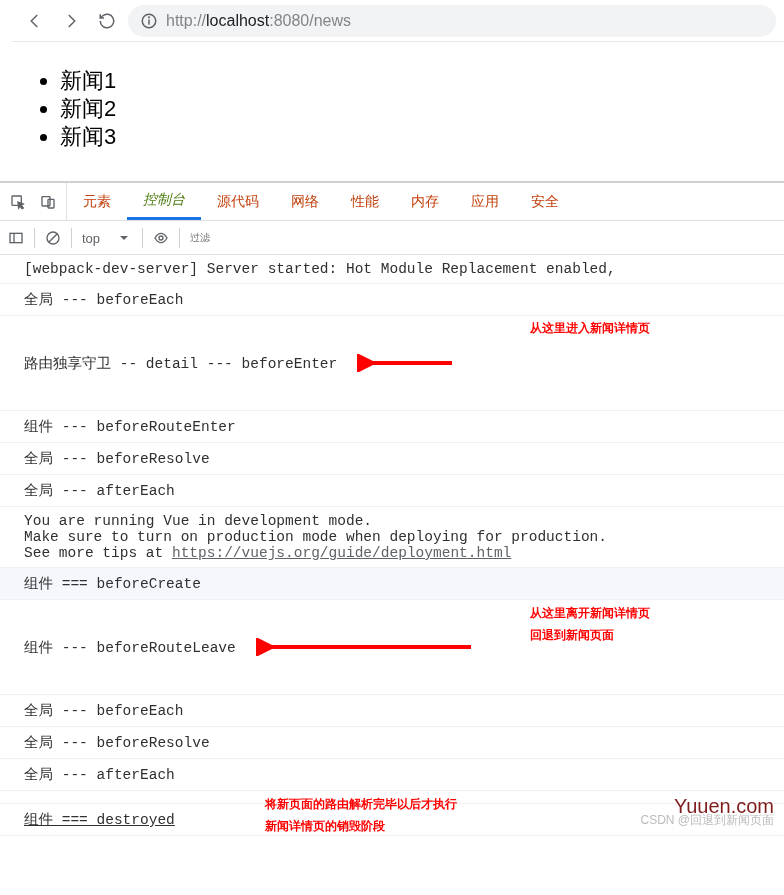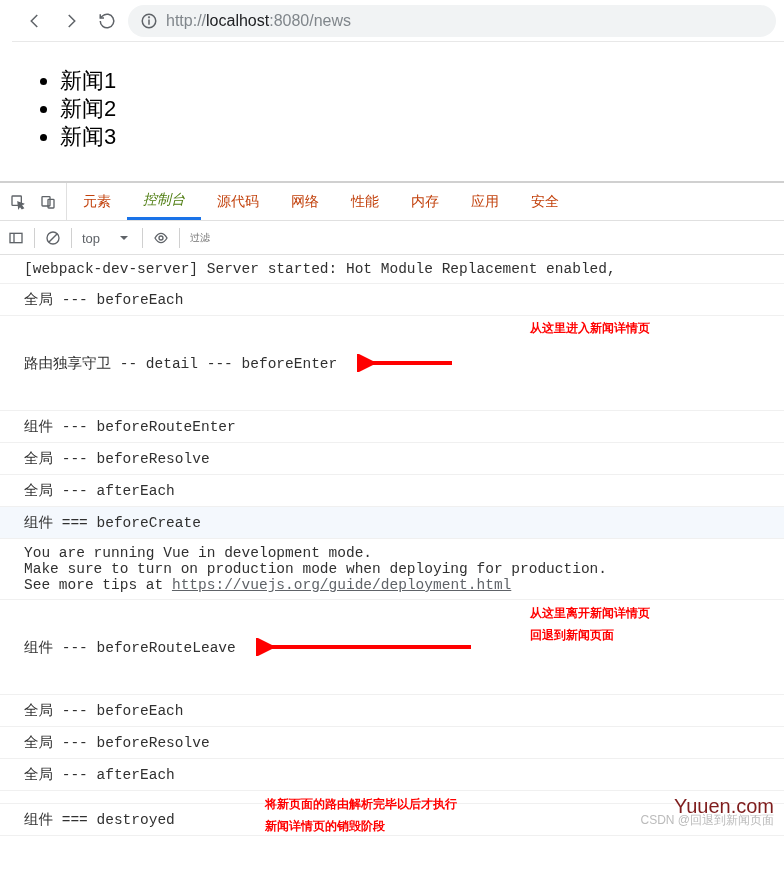--- a/index.html
+++ b/index.html
@@ -134,24 +134,24 @@
               </marker>
             </defs>
             <line x1="95" y1="9" x2="12" y2="9" stroke="#ff0000" stroke-width="4" marker-end="url(#ah1)"></line>
           </svg>
       </span>
       <span class="annot" style="left:530px; top:4px;">从这里进入新闻详情页</span>
     </div>
     <div class="cline">组件 --- beforeRouteEnter</div>
     <div class="cline">全局 --- beforeResolve</div>
     <div class="cline">全局 --- afterEach</div>
-    <div class="cline hov">组件 === beforeCreate</div>
     <div class="cline"><span class="multi"><span>You are running Vue in development mode.
 Make sure to turn on production mode when deploying for production.
 See more tips at </span><a>https://vuejs.org/guide/deployment.html</a></span></div>
+    <div class="cline hov">组件 === beforeCreate</div>
     <div class="cline" style="position:relative;">
       <span>组件 --- beforeRouteLeave</span>
       <span class="arrow" style="margin-left:20px;">
         <svg width="220" height="18">
             <defs>
               <marker id="ah2" markerWidth="10" markerHeight="10" refX="2" refY="5" orient="auto">
                 <path d="M10 0L0 5L10 10z" fill="#ff0000"></path>
               </marker>
             </defs>
             <line x1="215" y1="9" x2="12" y2="9" stroke="#ff0000" stroke-width="4" marker-end="url(#ah2)"></line>
@@ -161,18 +161,18 @@
 回退到新闻页面</span>
     </div>
     <div class="cline">全局 --- beforeEach</div>
     <div class="cline">全局 --- beforeResolve</div>
     <div class="cline">全局 --- afterEach</div>
     <div class="cline" style="position:relative;">
       <span class="annot" style="left:265px; top:2px; line-height:22px; white-space:pre;">将新页面的路由解析完毕以后才执行
 新闻详情页的销毁阶段</span>
       <span class="yuucn" style="top:4px;">Yuuen.com</span>
     </div>
-    <div class="cline" style="position:relative;">
+    <div class="cline" style="position:relative;text-decoration:underline;">
       <span>组件 === destroyed</span>
       <span class="watermark">CSDN @回退到新闻页面</span>
     </div>
   </div>
 </div>
 
 </body></html>

